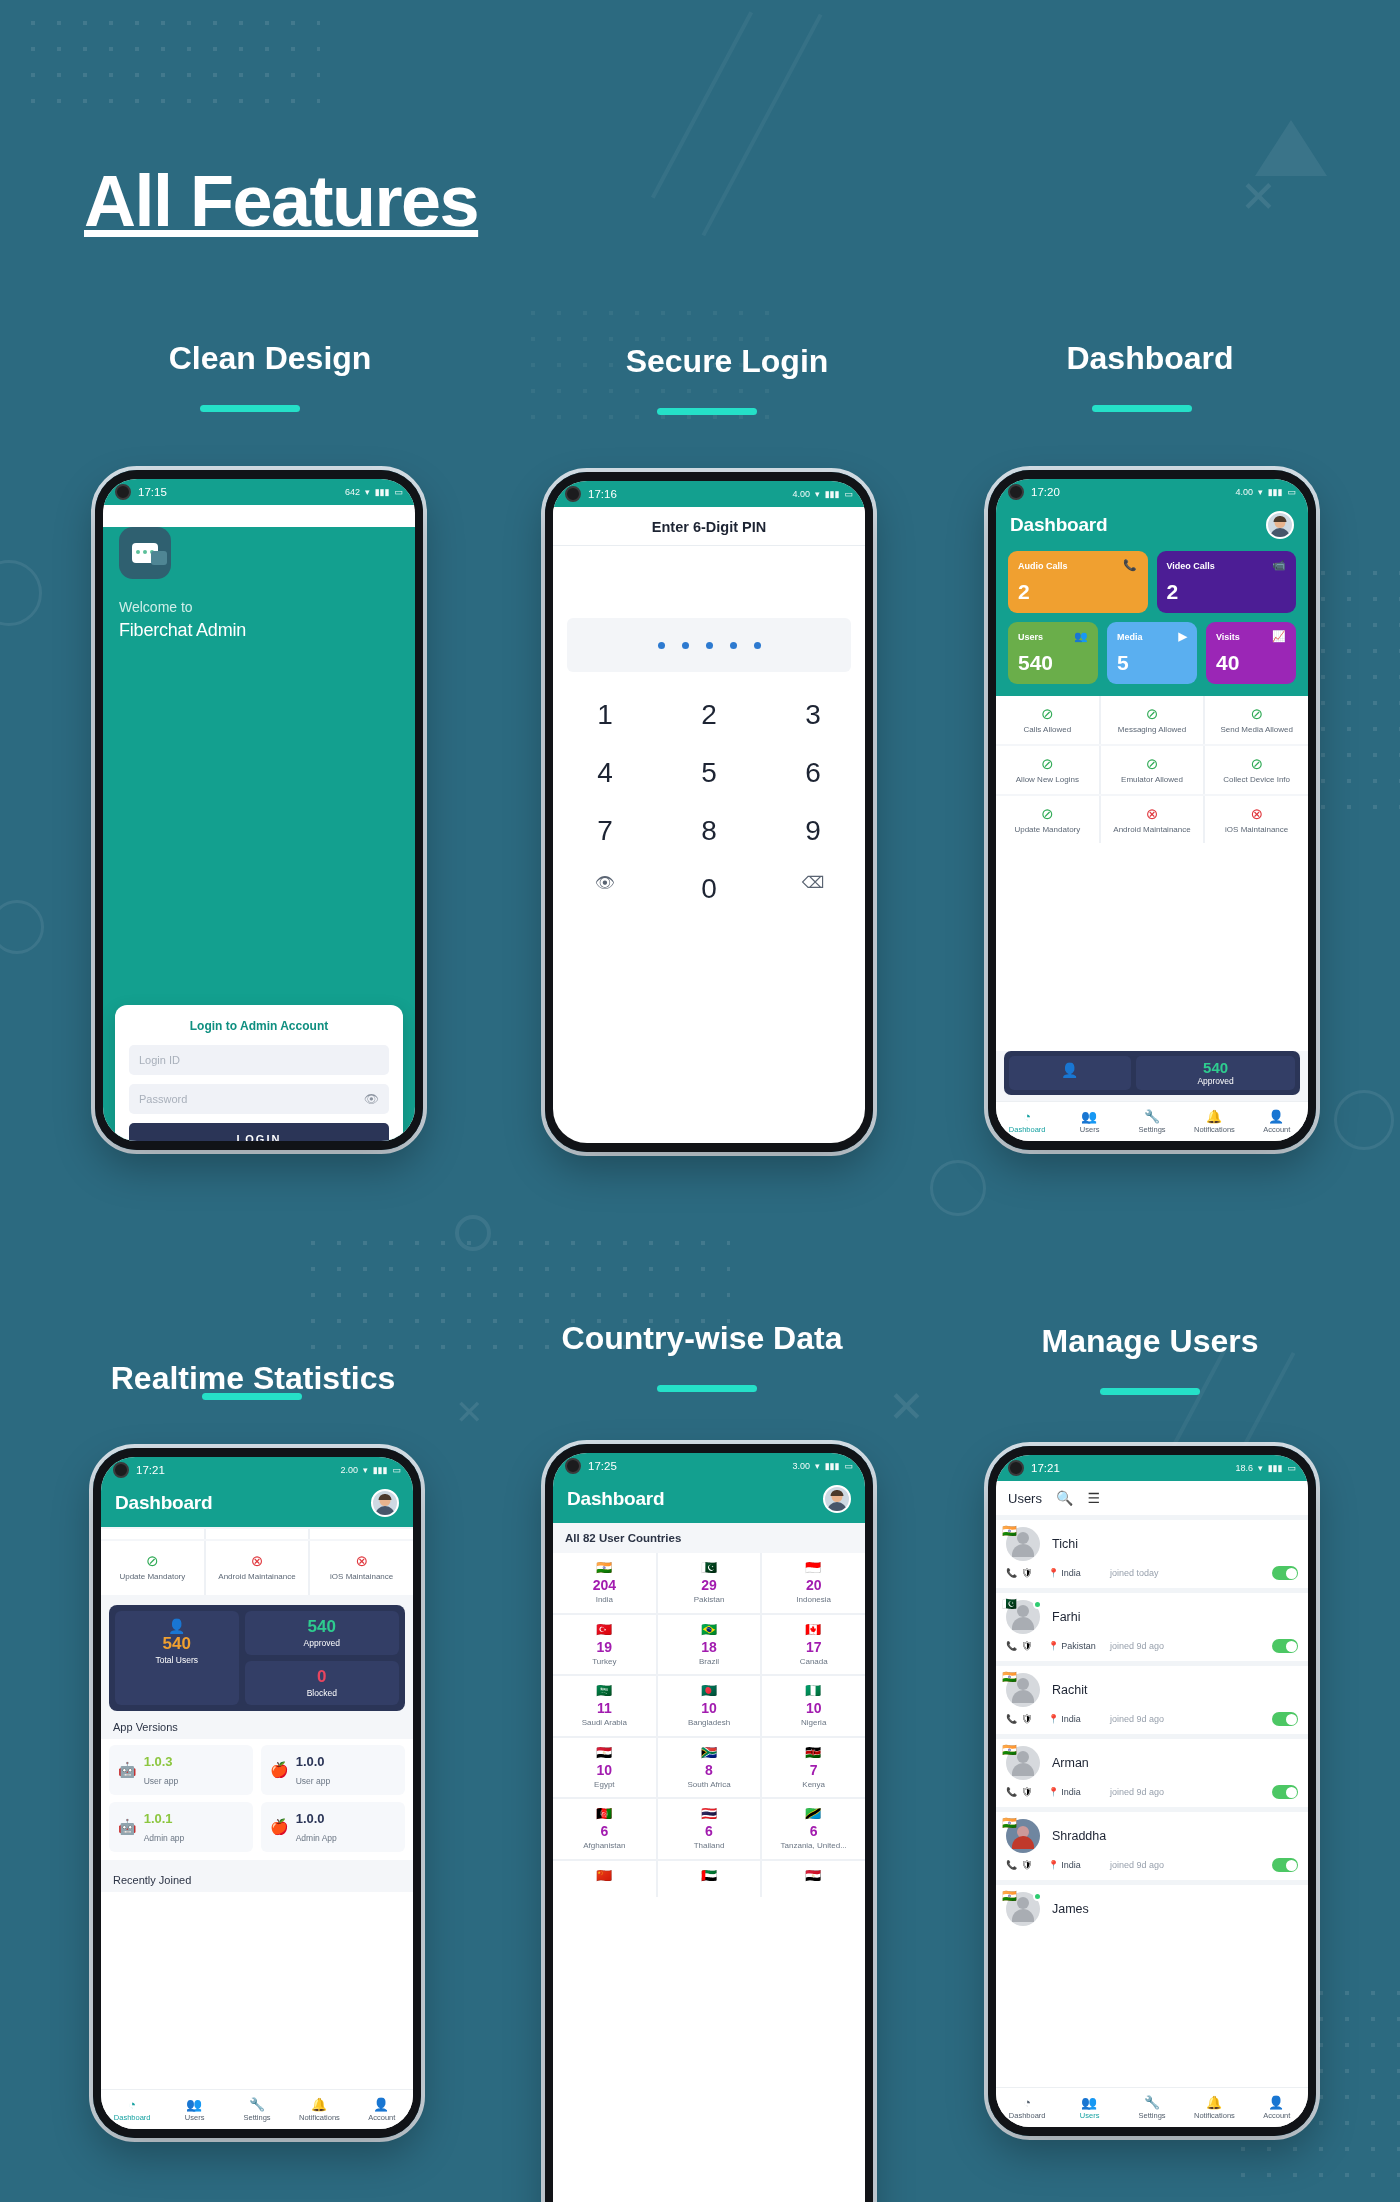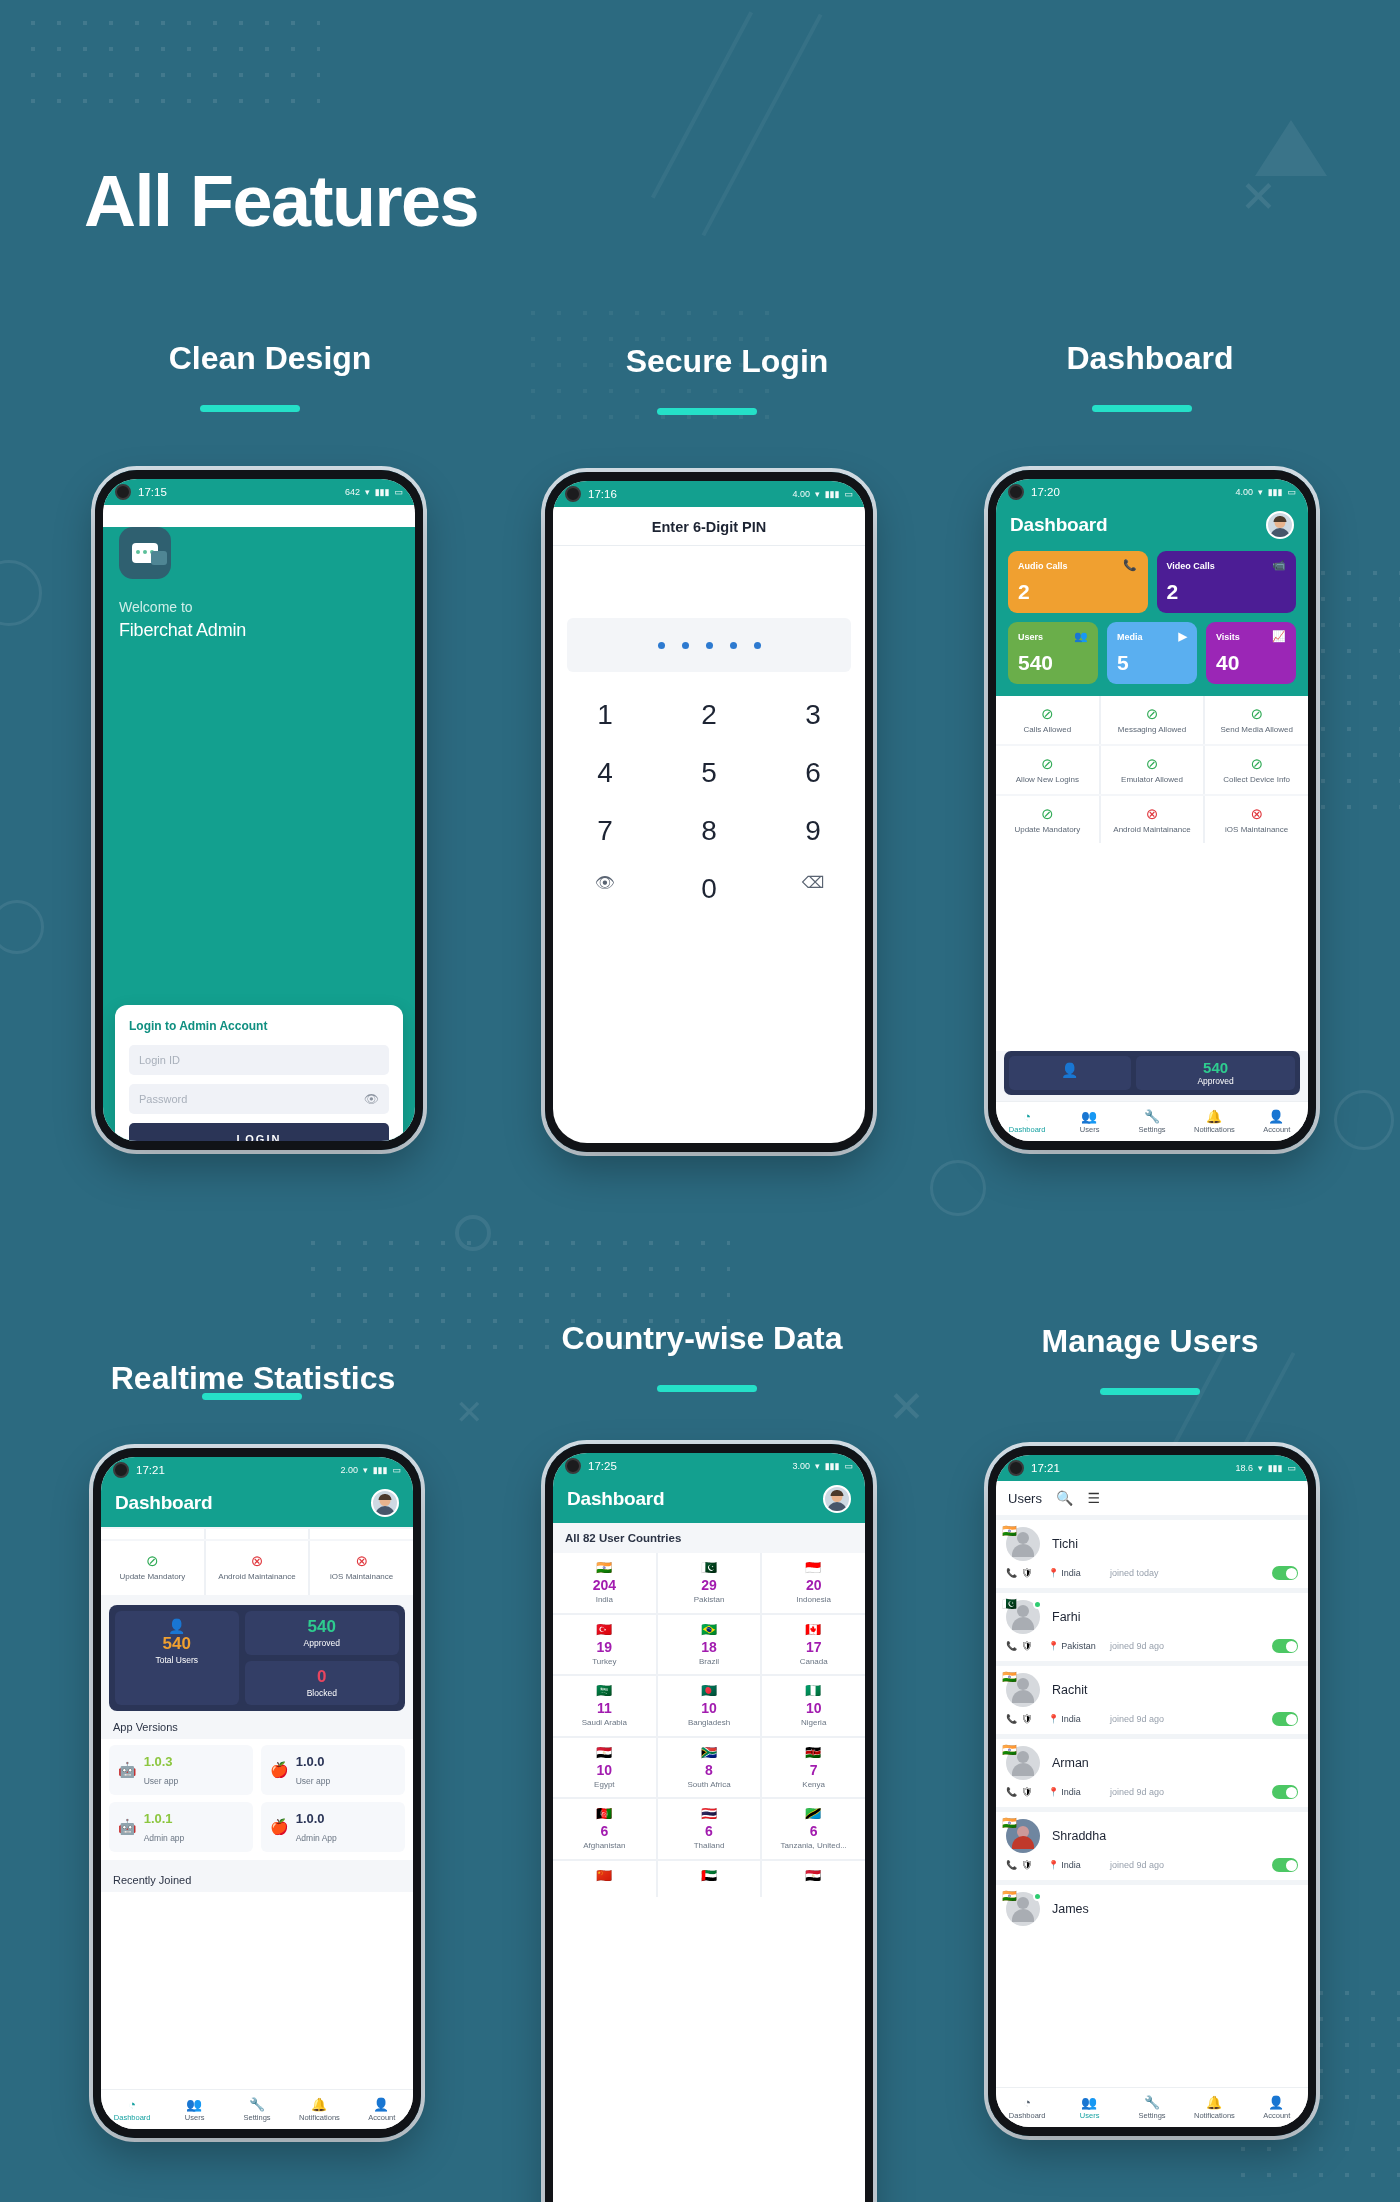--- a/index.html
+++ b/index.html
@@ -17,21 +17,21 @@
     background-image: radial-gradient(rgba(255,255,255,.10) 2.2px, transparent 2.3px);
     background-size: 26px 26px;
   }
   .ring { position:absolute; border-radius:50%; border:3px solid rgba(255,255,255,.08); }
   .xmark { position:absolute; color:rgba(255,255,255,.09); font-size:44px; font-weight:300; line-height:1; }
   .slash { position:absolute; background:rgba(255,255,255,.05); }
 
   
   .page-title {
     position:absolute; left:84px; top:160px;
-    font-size:72px; font-weight:bold; color:#fff; letter-spacing:-1.5px;
+    font-size:72px; font-weight:bold; color:#fff; letter-spacing:-1.5px;text-decoration:underline;
   }
   .sec-title {
     position:absolute; color:#fff; font-weight:bold; font-size:32px;
     text-align:center; width:420px;
   }
   .underline {
     position:absolute; height:7px; width:100px; background:#25e0c8; border-radius:4px;
   }
 
   
@@ -93,21 +93,21 @@
   .bub-dots{position:absolute;top:7px;left:4px;display:flex;gap:3px;}
   .bub-dots b{width:4px;height:4px;border-radius:50%;background:#5cc09a;display:block;}
   .bub2{position:absolute;right:-9px;bottom:-2px;width:16px;height:14px;background:#4f8694;border-radius:3px;}
   .welcome { color:#cfeee9; font-size:14px; margin-top:20px; }
   .brand { color:#fff; font-size:18px; font-weight:normal; margin-top:5px; letter-spacing:-.2px;}
   .login-card {
     position:absolute; left:12px; right:12px; bottom:18px;
     background:#fff; border-radius:12px; padding:14px 14px 16px;
     box-shadow:0 6px 18px rgba(0,0,0,.15);
   }
-  .login-card h4 { color:#0f8f80; font-size:12px; font-weight:bold; margin-bottom:12px;}
+  .login-card h4 { text-align:center; color:#0f8f80; font-size:12px; font-weight:bold; margin-bottom:12px;}
   .field {
     background:#f0f2f7; border-radius:5px; height:30px; display:flex; align-items:center;
     padding:0 10px; color:#a9b0bb; font-size:11px; margin-bottom:9px;
   }
   .eye { margin-left:auto; color:#8d95a1; font-size:12px;}
   .login-btn {
     background:#2b3557; color:#fff; border-radius:5px; height:32px;
     display:flex;align-items:center;justify-content:center;
     font-size:11px; font-weight:bold; letter-spacing:2px; margin-top:4px;
   }

